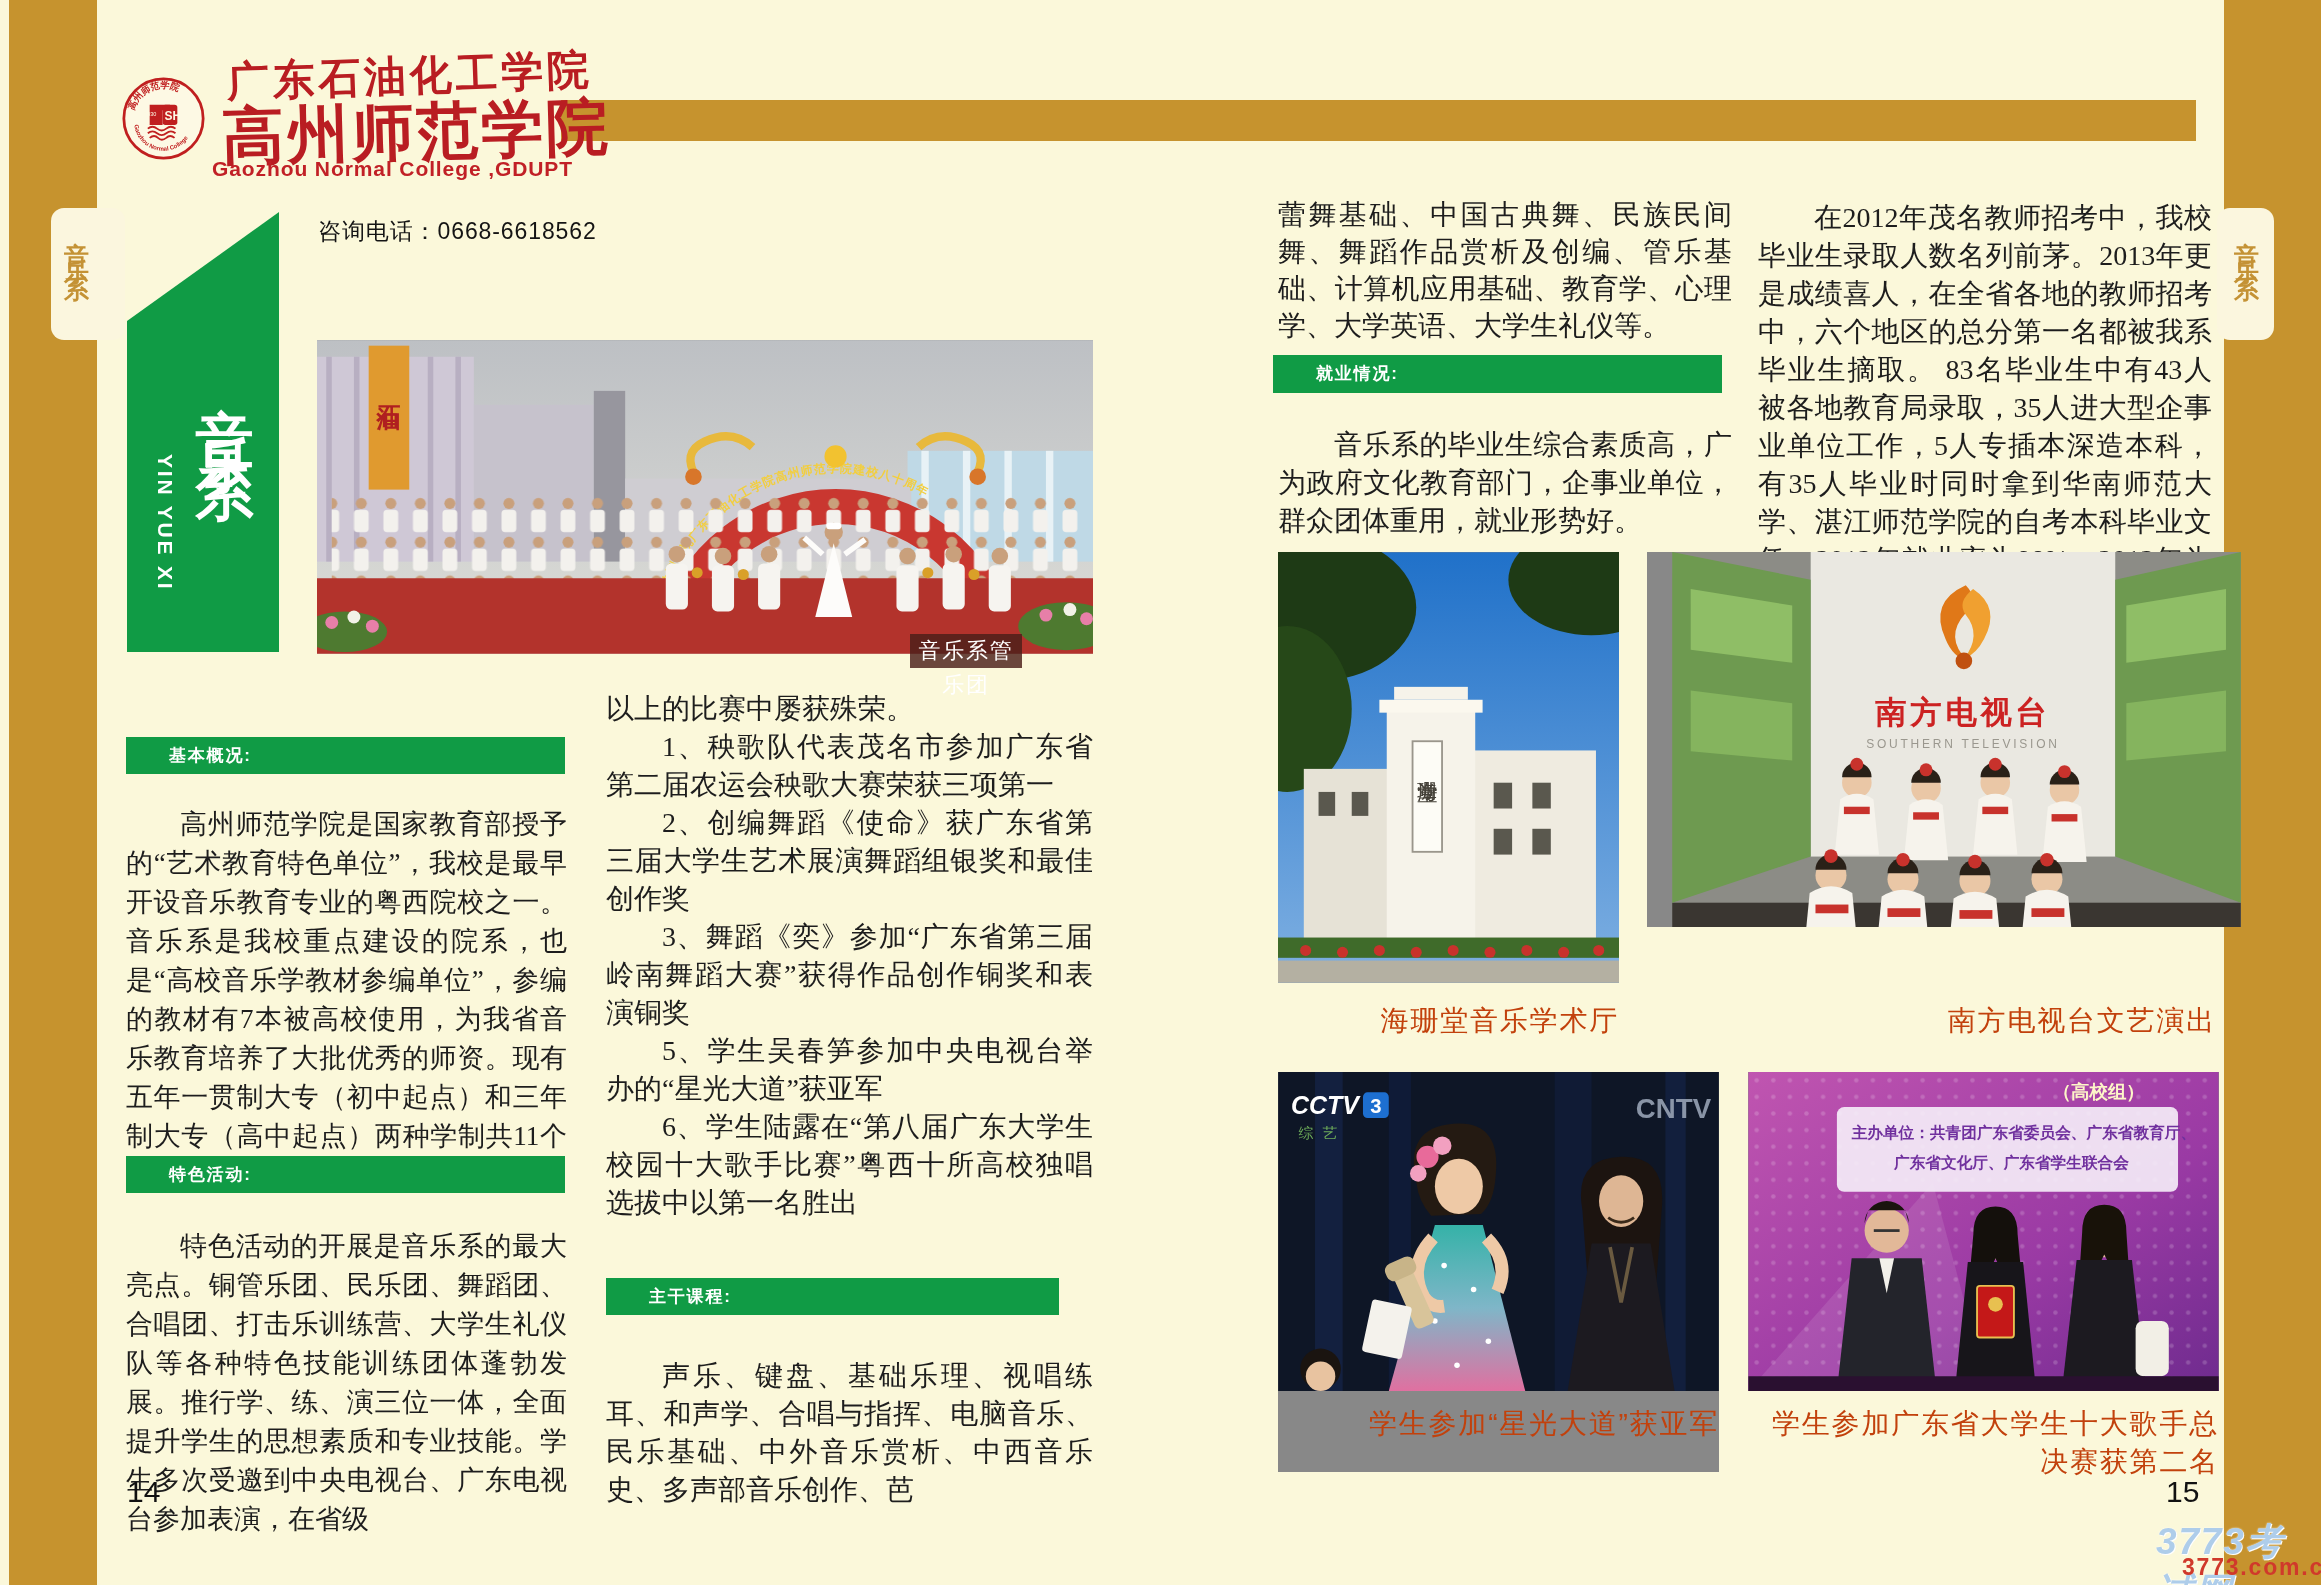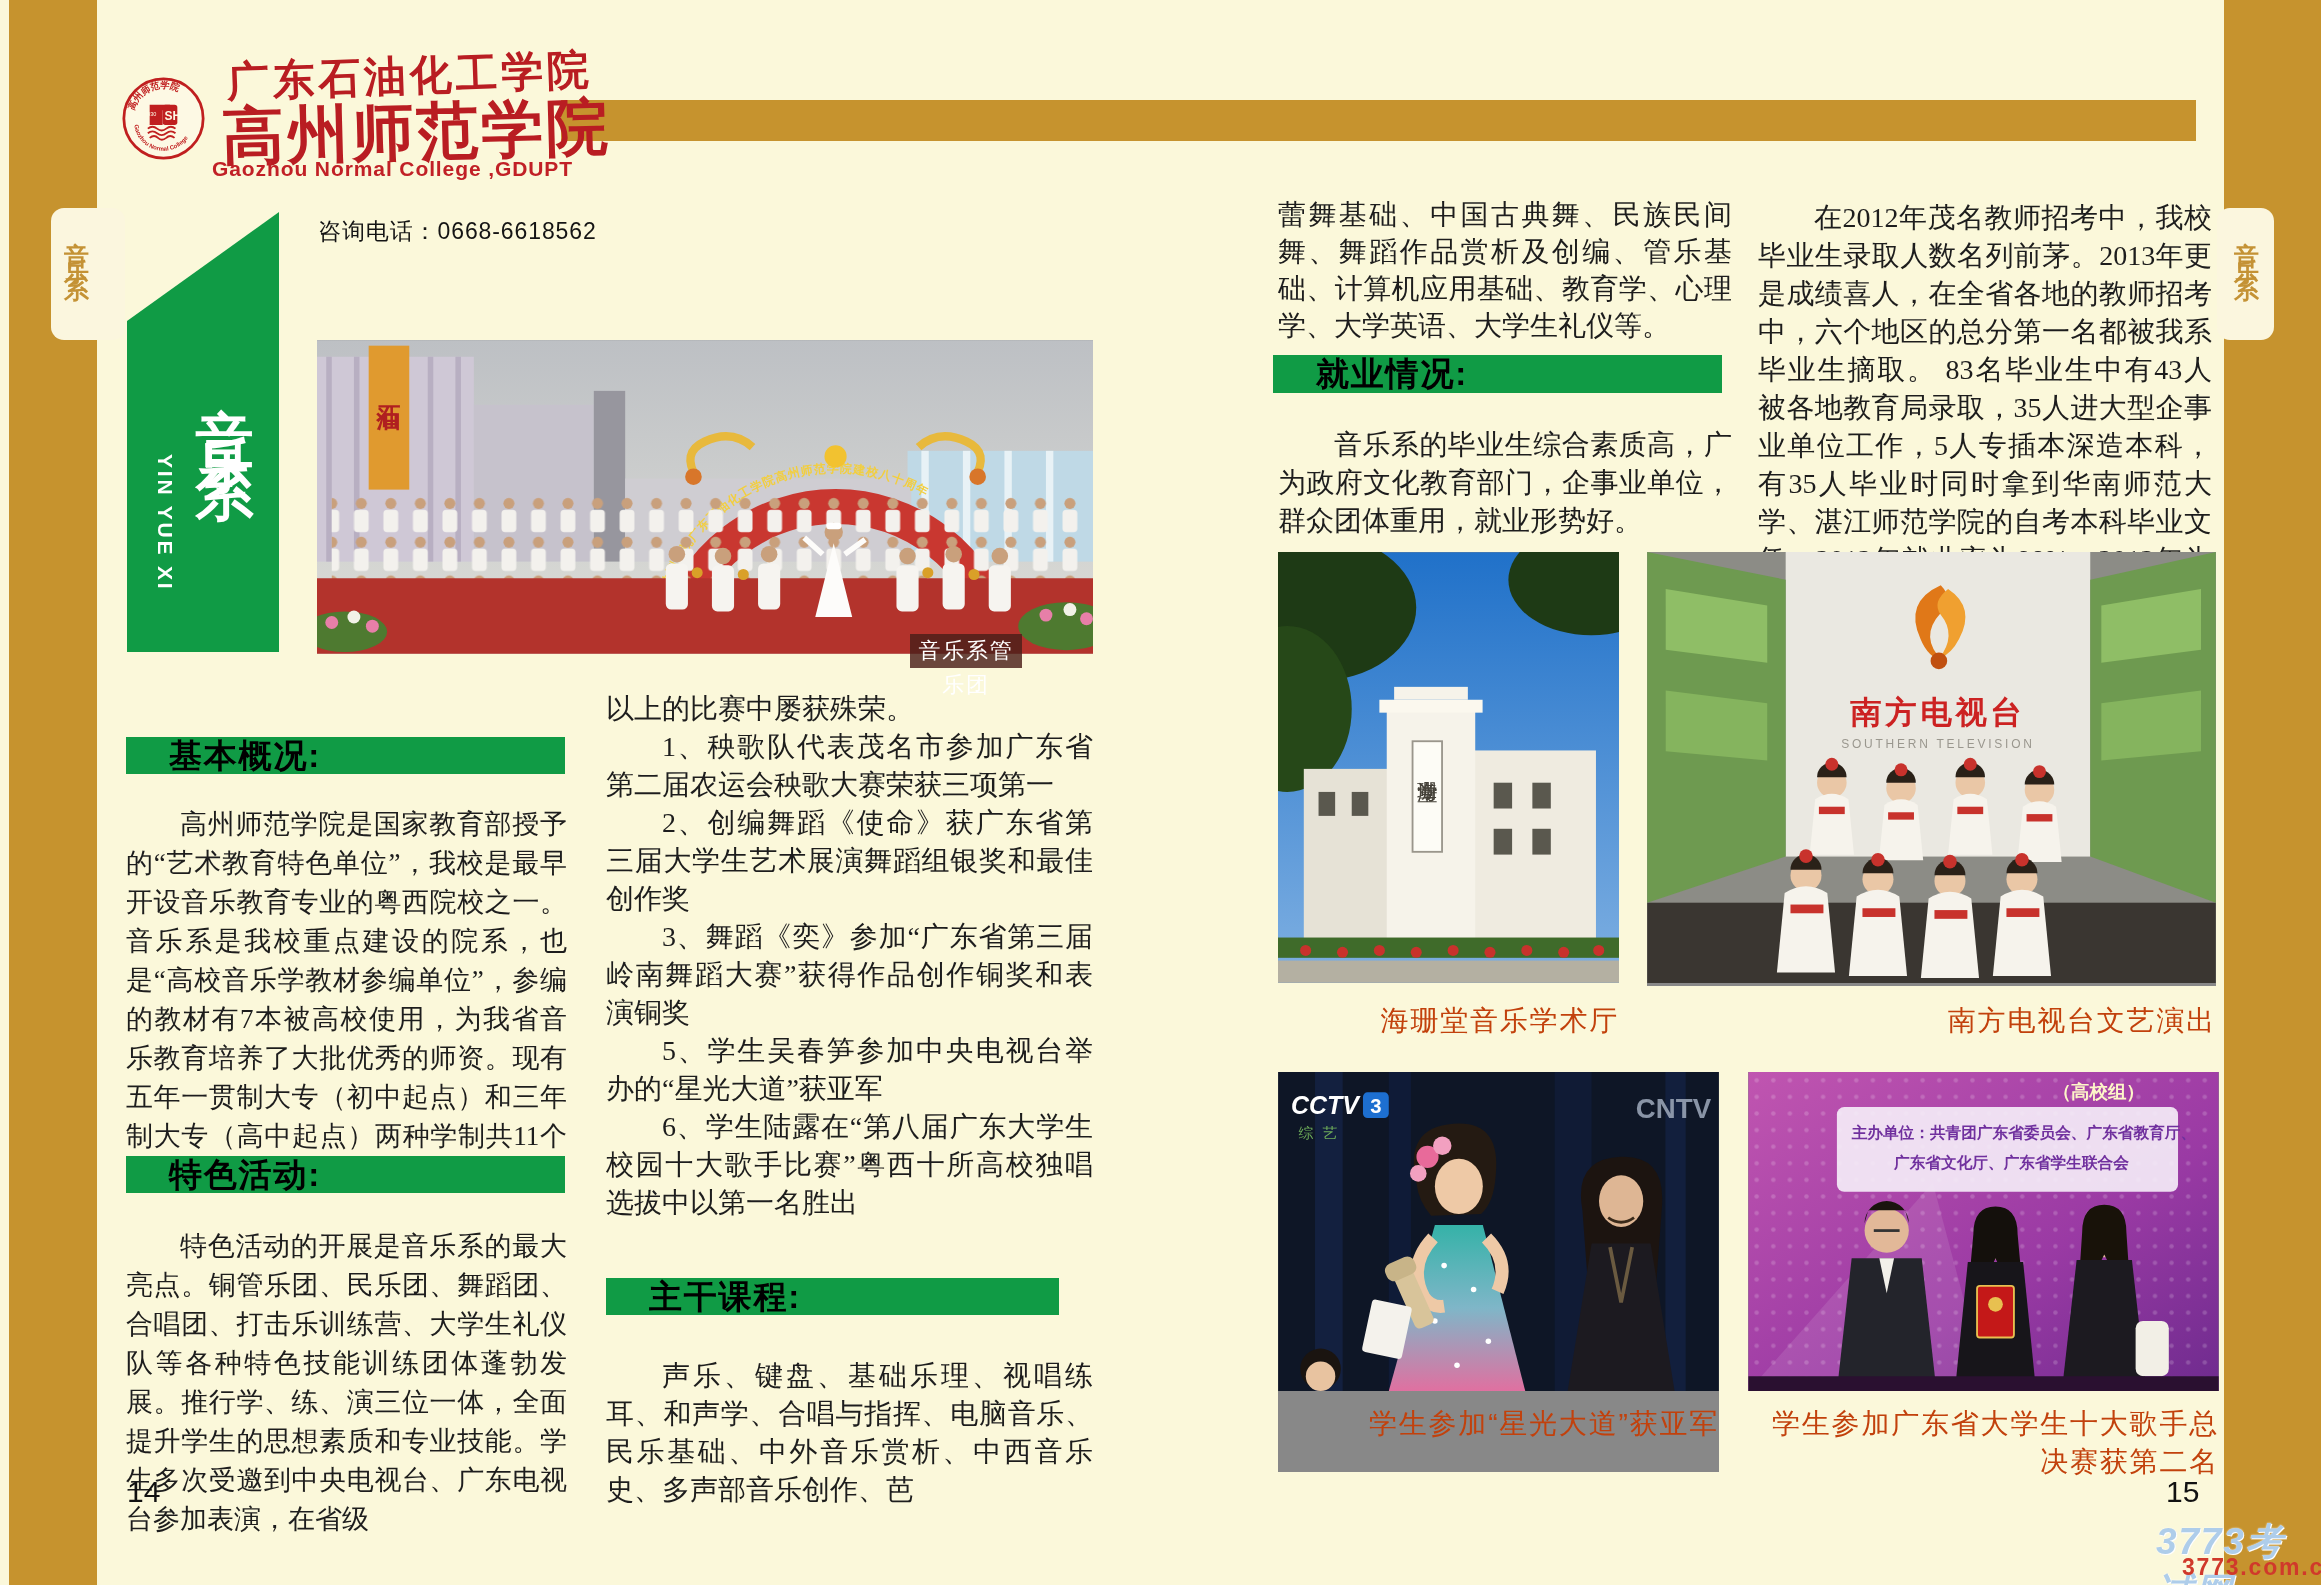--- a/index.html
+++ b/index.html
@@ -35,21 +35,21 @@
   }
   
   .brand-line1{color:#B91D22;font-size:42px;font-weight:bold;
     font-family:"Liberation Serif","DejaVu Serif",serif;transform:rotate(-2deg);letter-spacing:3.7px;}
   .brand-line2{color:#B91D22;font-size:62px;font-weight:bold;
     font-family:"Liberation Serif","DejaVu Serif",serif;transform:rotate(-1.5deg);letter-spacing:2.8px;}
   .brand-en{color:#C12026;font-size:21px;font-weight:bold;letter-spacing:0.9px;}
   
   .contact-line{font-size:23px;color:#141414;letter-spacing:0.9px;}
   
-  .greenbar{background:#109B45;color:#000000;font-weight:bold;font-size:33px;
+  .greenbar{background:#109B45;color:#ffffff;font-weight:bold;font-size:17px;
     line-height:37px;padding-left:43px;letter-spacing:1.8px;}
   
   .para{
     font-family:"Liberation Serif","DejaVu Serif",serif;color:#1d1d1d;
     text-align:justify;margin:0;
   }
   .p-left{font-size:27px;line-height:39px;}
   .p-mid{font-size:28px;line-height:38px;}
   .p-right{font-size:28px;line-height:38px;}
   .indent{text-indent:2em;}
@@ -263,21 +263,21 @@
           <circle cx="230" cy="434" r="6" fill="#C8322C"></circle>
         <circle cx="270" cy="432" r="6" fill="#C8322C"></circle>
           <circle cx="310" cy="434" r="6" fill="#C8322C"></circle>
           <circle cx="348" cy="432" r="6" fill="#C8322C"></circle>
       </g>
       <rect x="0" y="443" width="370" height="24" fill="#B4B0A2"></rect>
     </svg>
   </div>
   <div class="abs photo-caption" style="left:1278px;top:1002px;width:341px;">海珊堂音乐学术厅</div>
 
-  <div class="abs photo" style="left:1647px;top:552px;width:569px;height:434px;">
+  <div class="abs photo" style="left:1647px;top:552px;width:569px;height:375px;padding-left:25px;">
     <svg width="569" height="431" viewBox="0 0 616 467">
       <rect width="616" height="467" fill="#8C8C86"></rect>
       <rect x="0" y="380" width="616" height="87" fill="#3A3631"></rect>
       <rect x="150" y="0" width="330" height="330" fill="#EAE8E1"></rect>
       <polygon points="0,0 150,30 150,330 0,380" fill="#6E9A50"></polygon>
       <polygon points="20,40 130,58 130,120 20,106" fill="#8FBE66"></polygon>
       <polygon points="20,150 130,164 130,226 20,216" fill="#85B45E"></polygon>
       <polygon points="480,30 616,0 616,380 480,330" fill="#6E9A50"></polygon>
       <polygon points="492,58 600,40 600,106 492,120" fill="#8FBE66"></polygon>
       <polygon points="492,164 600,150 600,216 492,226" fill="#85B45E"></polygon>

